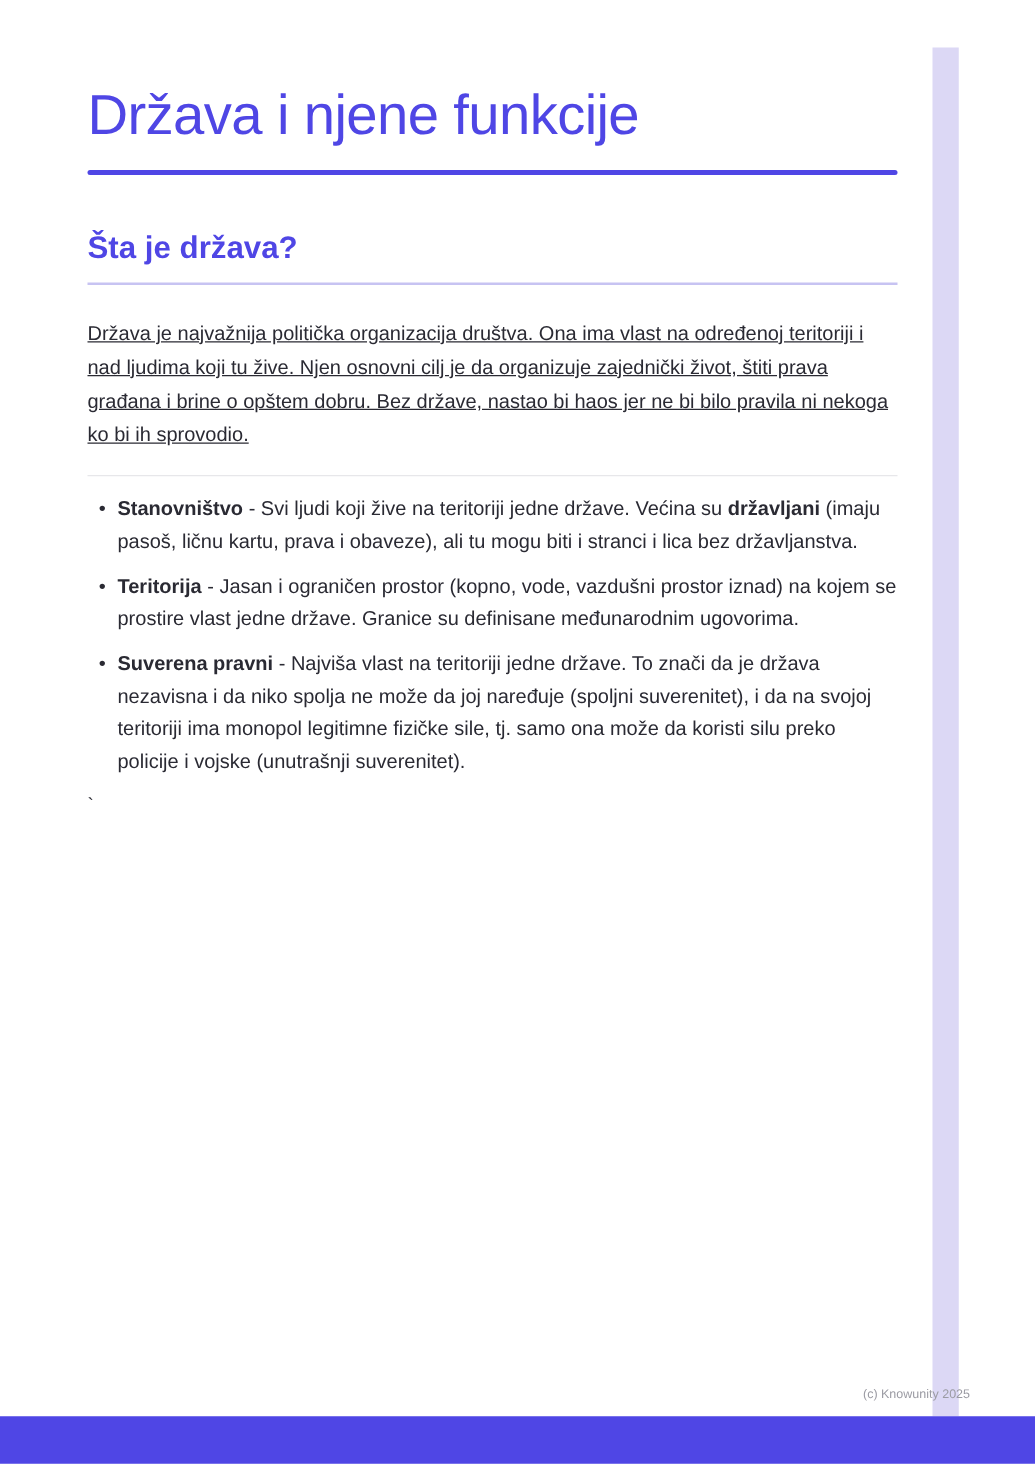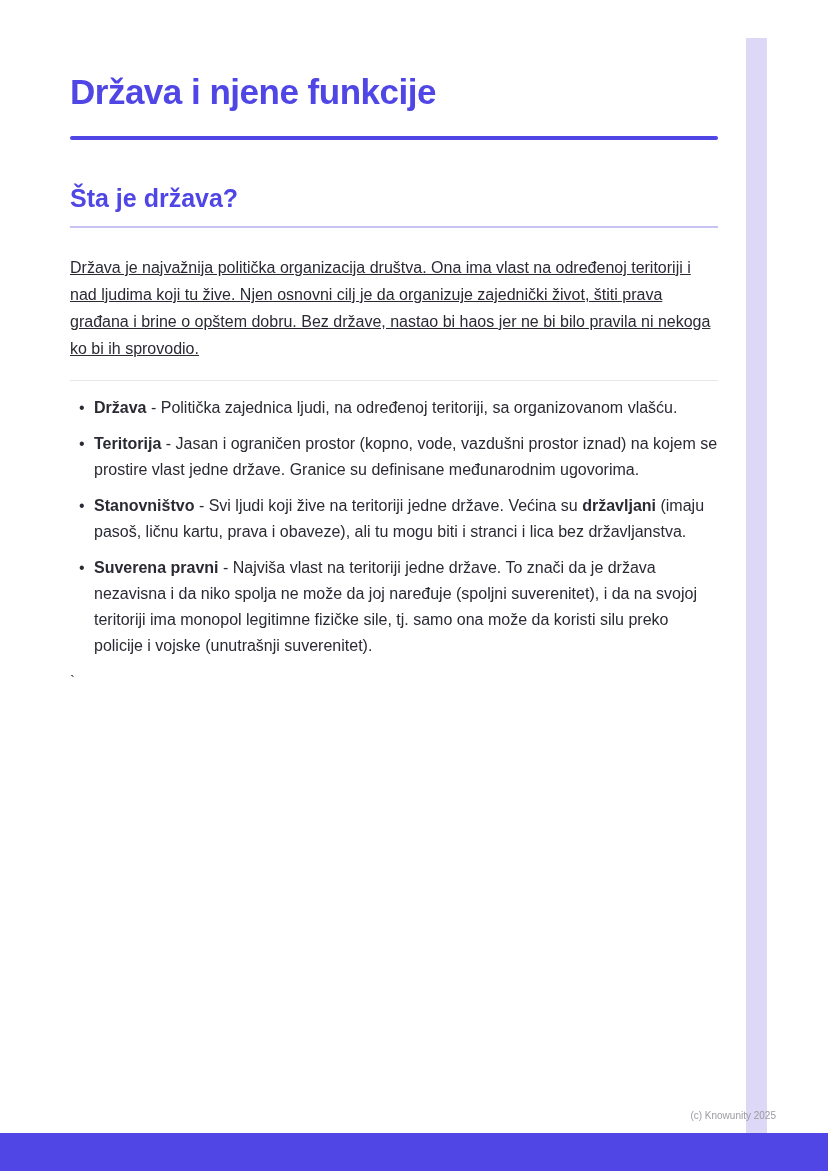--- a/index.html
+++ b/index.html
@@ -13,23 +13,23 @@
     color: var(--text, #2a2a33);
   }
   .content {
     position: absolute;
     left: 70px;
     top: 0;
     width: 648px;
   }
   h1.doc-title {
     padding-top: 72px;
-    font-size: 35px;
+    font-size: 45px;
     line-height: 40px;
-    font-weight: 700;
+    font-weight: 400;
     letter-spacing: -0.5px;
     color: var(--accent, #4f46e5);
   }
   .title-rule {
     height: 4px;
     background: var(--accent, #4f46e5);
     margin-top: 24px;
     border-radius: 2px;
   }
   h2.section-heading {
@@ -115,25 +115,24 @@
     <section>
       <h2 class="section-heading">Šta je država?</h2>
       <p class="body-text">Država je najvažnija politička organizacija društva. Ona ima vlast na određenoj teritoriji i nad ljudima koji tu žive. Njen osnovni cilj je da organizuje zajednički život, štiti prava građana i brine o opštem dobru. Bez države, nastao bi haos jer ne bi bilo pravila ni nekoga ko bi ih sprovodio.</p>
     </section>
 
     <hr class="soft-divider">
 
     <section>
 
       <ul class="terms">
-        <li><span class="b">Država</span><span> - Politička zajednica ljudi, na određenoj teritoriji, sa organizovanom vlašću.</span></li>
+
+        <li><span class="b">Stanovništvo</span><span> - Svi ljudi koji žive na teritoriji jedne države. Većina su </span><span class="b">državljani</span><span> (imaju pasoš, ličnu kartu, prava i obaveze), ali tu mogu biti i stranci i lica bez državljanstva.</span></li>
 
         <li><span class="b">Teritorija</span><span> - Jasan i ograničen prostor (kopno, vode, vazdušni prostor iznad) na kojem se prostire vlast jedne države. Granice su definisane međunarodnim ugovorima.</span></li>
-
-        <li><span class="b">Stanovništvo</span><span> - Svi ljudi koji žive na teritoriji jedne države. Većina su </span><span class="b">državljani</span><span> (imaju pasoš, ličnu kartu, prava i obaveze), ali tu mogu biti i stranci i lica bez državljanstva.</span></li>
 
         <li><span class="b">Suverena pravni</span><span> - Najviša vlast na teritoriji jedne države. To znači da je država nezavisna i da niko spolja ne može da joj naređuje (spoljni suverenitet), i da na svojoj teritoriji ima monopol legitimne fizičke sile, tj. samo ona može da koristi silu preko policije i vojske (unutrašnji suverenitet).</span></li>
 
       </ul>
 
       <div class="stray-mark">`</div>
     </section>
 
   </div>
 

